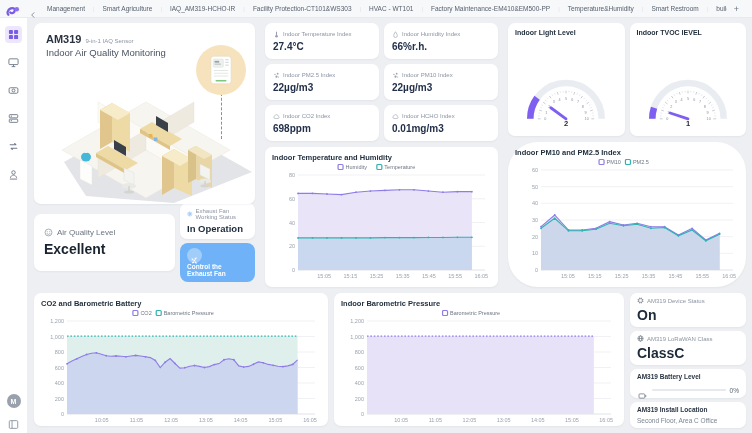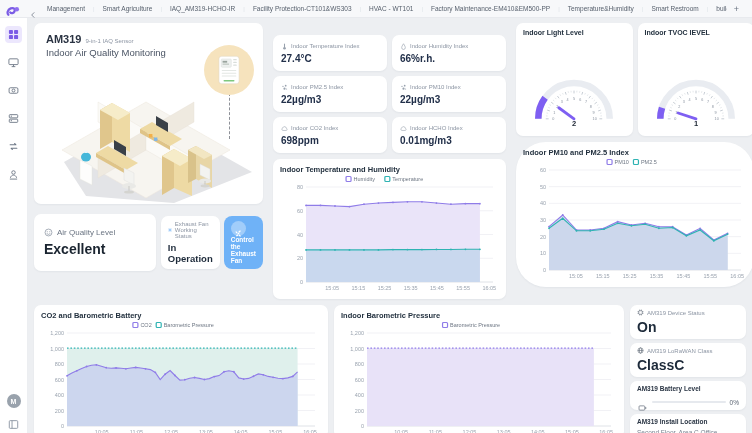--- a/index.html
+++ b/index.html
@@ -46,32 +46,32 @@
   .hero-badge { position:absolute; top:22px; right:9px; width:50px; height:50px; border-radius:50%; background:#f6e3bd; display:flex; align-items:center; justify-content:center; z-index:2; }
   .hero-dash { position:absolute; top:70px; right:33px; height:46px; width:0; border-left:1px dashed #8d9097; z-index:1; }
   .hero-illo { position:absolute; left:0; bottom:0; width:229px; height:120px; }
 
   
   .subrow { display:flex; gap:5px; height:77px;align-items:center; }
   .aq-card { width:141px; padding:14px 10px; display:flex; flex-direction:column; justify-content:center; }
   .aq-label { display:flex; align-items:center; gap:4px; font-size:8px; color:#6a7482; }
   .aq-label .ic { width:9px; height:9px; color:#8c95a3; }
   .aq-value { font-size:14px; font-weight:800; color:#1a2430; margin-top:4px; }
-  .exh-stack { flex:1; display:flex; flex-direction:row; gap:4px; }
+  .exh-stack { flex:1; display:flex; flex-direction:column; gap:4px; }
   .exh-card { flex:1; padding:5px 7px; }
   .exh-label { display:flex; align-items:center; gap:3px; font-size:6px; color:#8c95a3; }
   .exh-label .ic { width:8px; height:8px; color:#4da0f5; }
   .exh-value { font-size:9.5px; font-weight:800; color:#1d2a3a; margin-top:3px; }
   .exh-btn { flex:1; background:#6fb2f7; border-radius:8px; padding:5px 7px; display:flex; flex-direction:column; justify-content:space-between; cursor:pointer; }
   .exh-btn-circle { width:15px; height:15px; border-radius:50%; background:rgba(255,255,255,0.35); display:flex; align-items:center; justify-content:center; color:#fff; }
   .exh-btn-circle .ic { width:9px; height:9px; }
   .exh-btn-label { font-size:6.5px; font-weight:bold; color:#fff; }
 
   
-  .tiles { display:grid; grid-template-columns:1fr 1fr; gap:5px; height:118px;margin-top:12px; }
+  .tiles { display:grid; grid-template-columns:1fr 1fr; gap:5px; height:118px; }
   .tile { background:#fff; border-radius:7px; box-shadow:0 1px 2px rgba(25,35,60,0.05); padding:5px 8px; display:flex; flex-direction:column; justify-content:center; }
   .tile-label { display:flex; align-items:center; gap:3px; font-size:6px; color:#8c95a3; }
   .tile-label .ic { width:7px; height:7px; color:#98a1ad; flex:0 0 7px; }
   .tile-value { font-size:10px; font-weight:800; color:#22304a; margin-top:3px; }
 
   
   .gaugerow { display:flex; gap:5px; height:113px; }
   .gauge-card { flex:1; padding:6px 7px; display:flex; flex-direction:column; }
   .gauge-title { font-size:7px; font-weight:bold; color:#23313f; }
   .gauge-body { flex:1; display:flex; align-items:flex-end; justify-content:center; padding-bottom:2px; }

